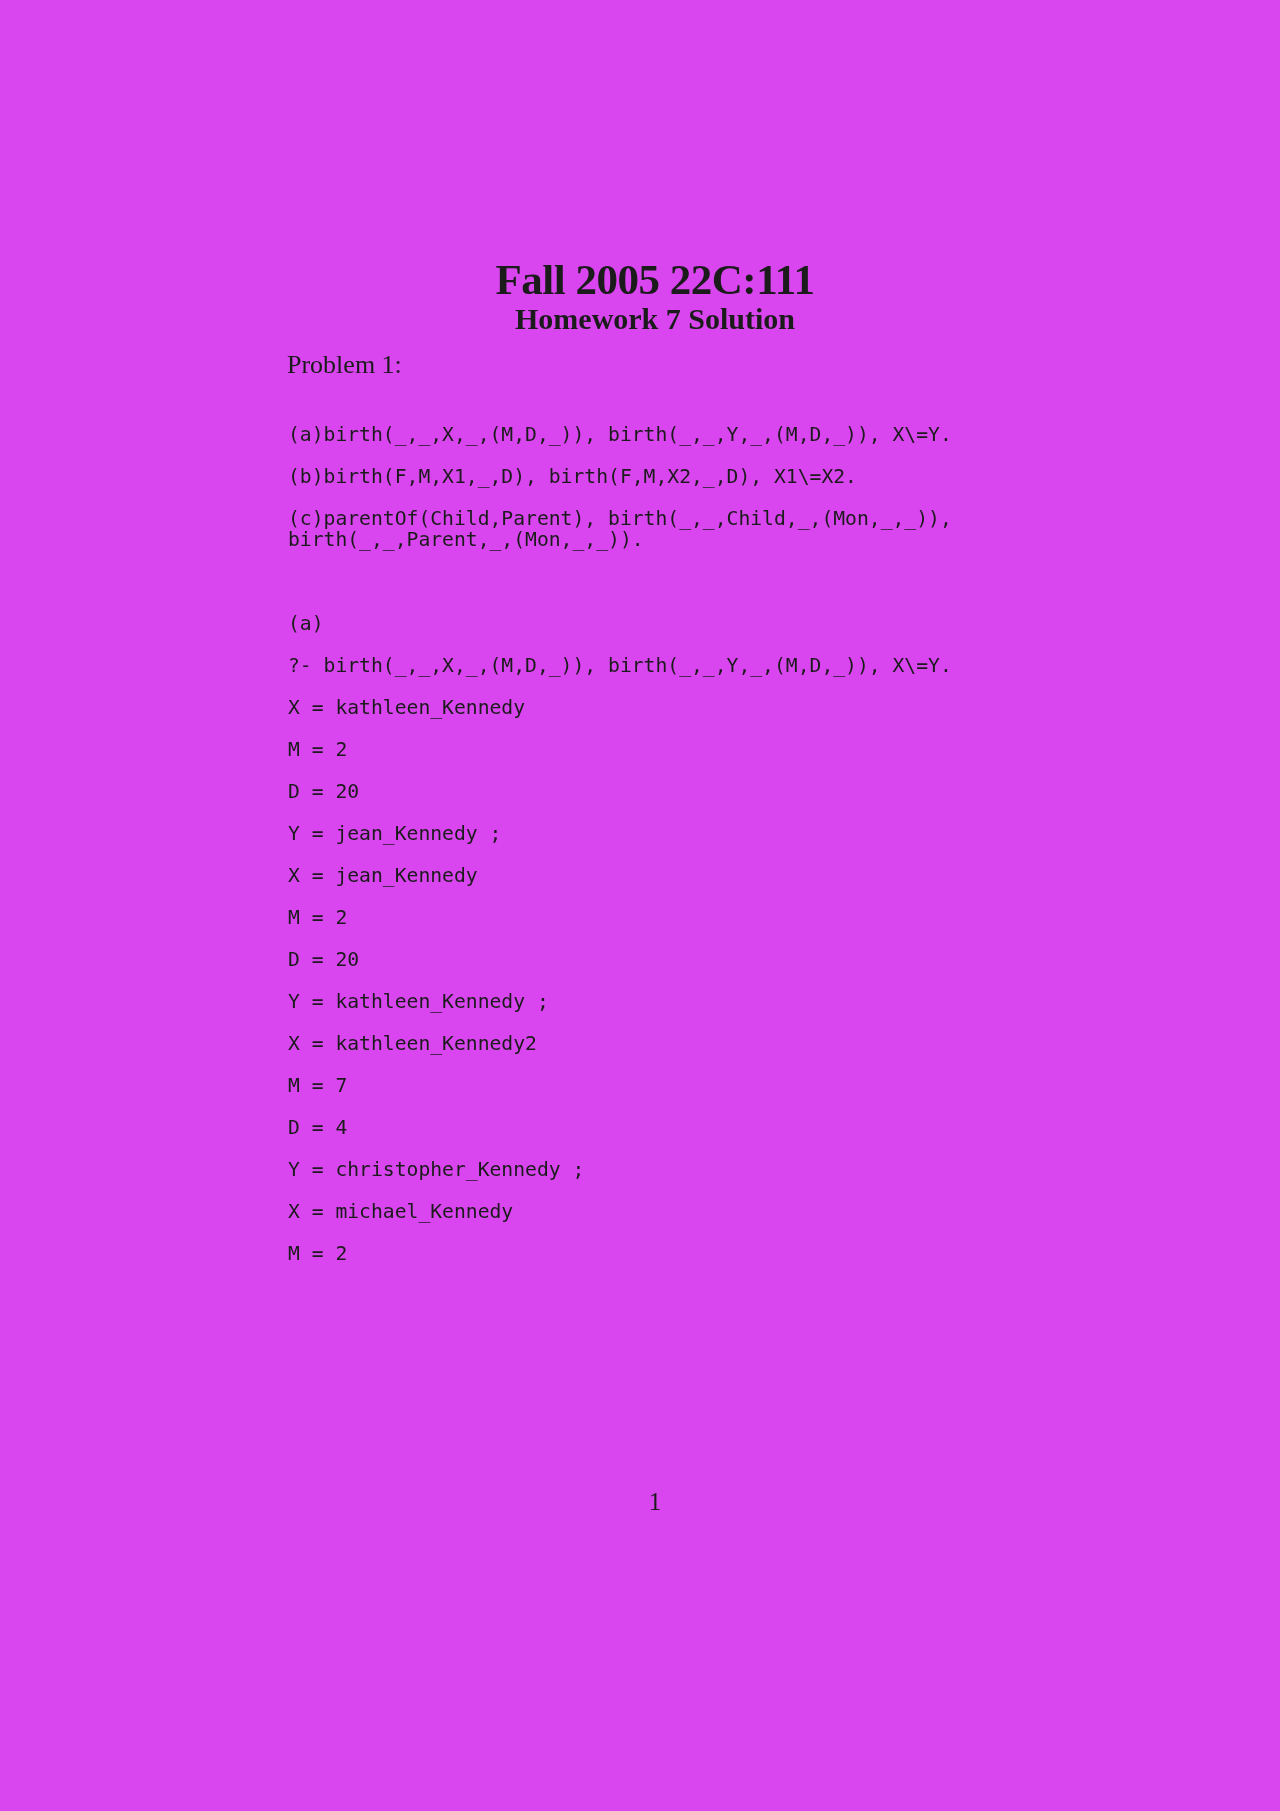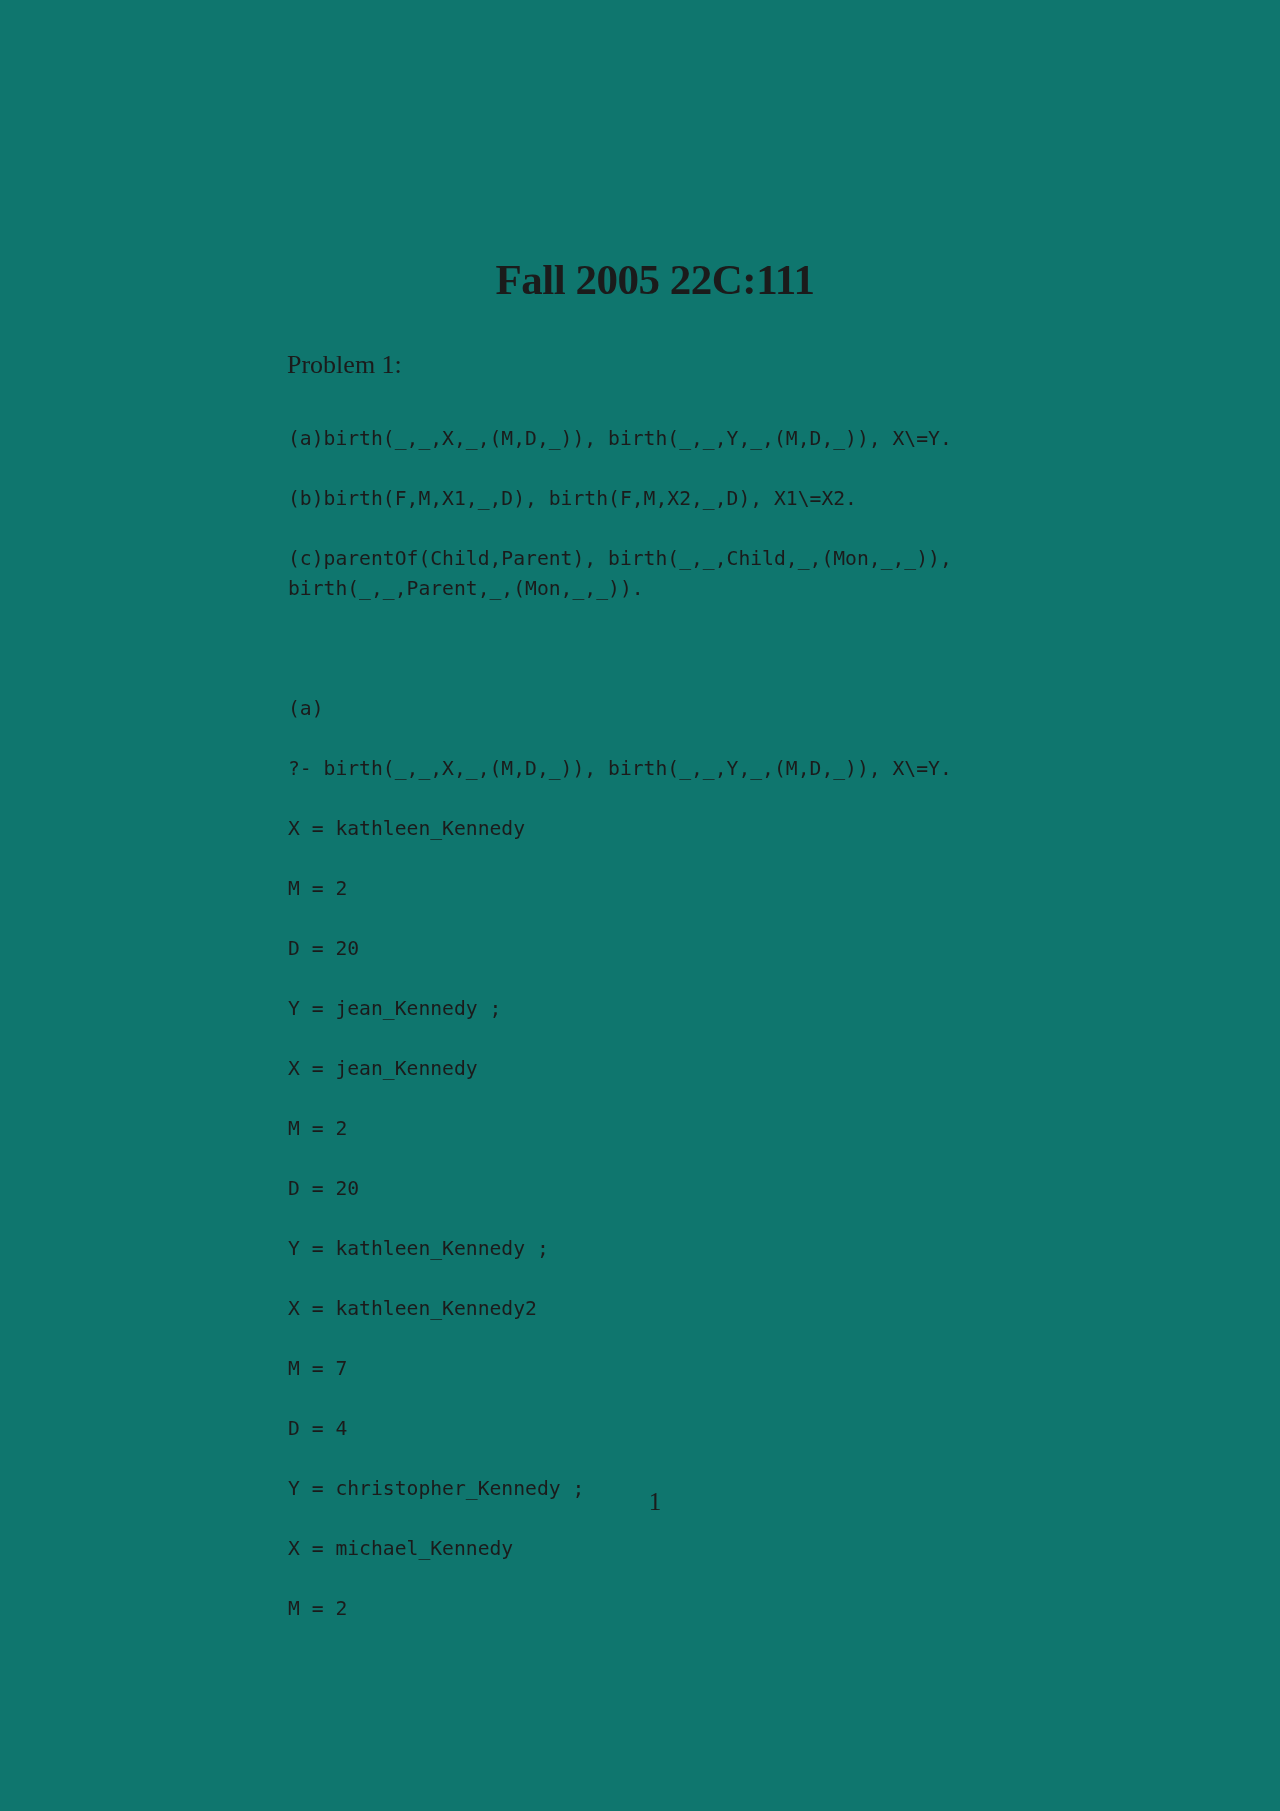--- a/index.html
+++ b/index.html
@@ -54,42 +54,43 @@
     line-height: 1;
     white-space: nowrap;
   }
   .code-block {
     position: absolute;
     left: 288px;
     top: 424px;
     margin: 0;
     font-family: "DejaVu Sans Mono", monospace;
     font-size: 19.7px;
-    line-height: 30px;
+    line-height: 21px;
     letter-spacing: 0;
     white-space: pre;
     color: #1b1b1b;
   }
   .page-number {
     position: absolute;
     left: 288px;
     top: 1489px;
     width: 734px;
     margin: 0;
     text-align: center;
     font-family: "Liberation Serif", serif;
     font-size: 25px;
     line-height: 1;
   }
 </style>
 </head>
 <body>
 
-<div class="page" style="background: #0f766e; color: rgb(27, 27, 27);">
+<div class="page" style="background: #d946ef; color: rgb(27, 27, 27);">
   <h1 class="doc-title">Fall 2005 22C:111</h1>
+  <h2 class="doc-subtitle">Homework 7 Solution</h2>
   <div class="problem-label">Problem 1:</div>
   <pre class="code-block">(a)birth(_,_,X,_,(M,D,_)), birth(_,_,Y,_,(M,D,_)), X\=Y.
 
 (b)birth(F,M,X1,_,D), birth(F,M,X2,_,D), X1\=X2.
 
 (c)parentOf(Child,Parent), birth(_,_,Child,_,(Mon,_,_)),
 birth(_,_,Parent,_,(Mon,_,_)).
 
 
 

